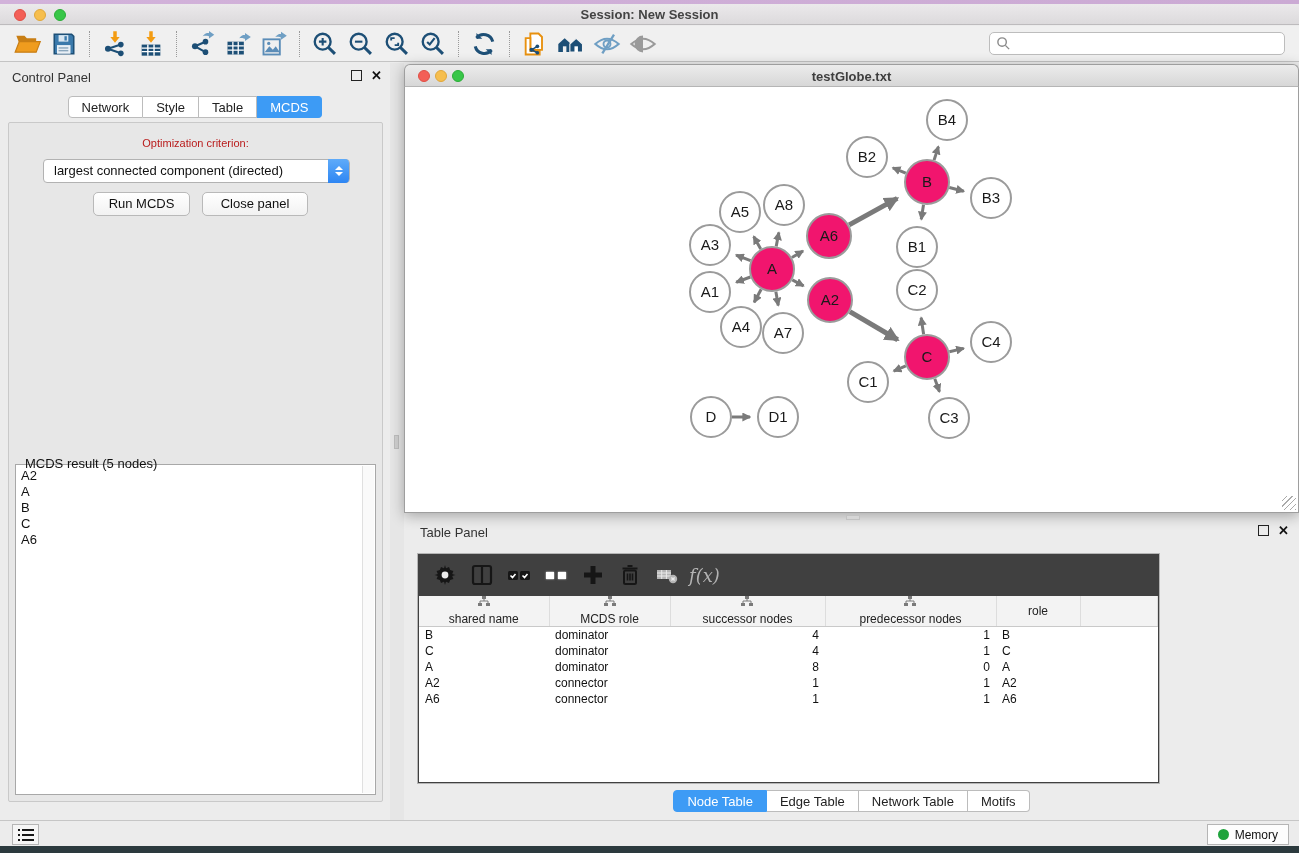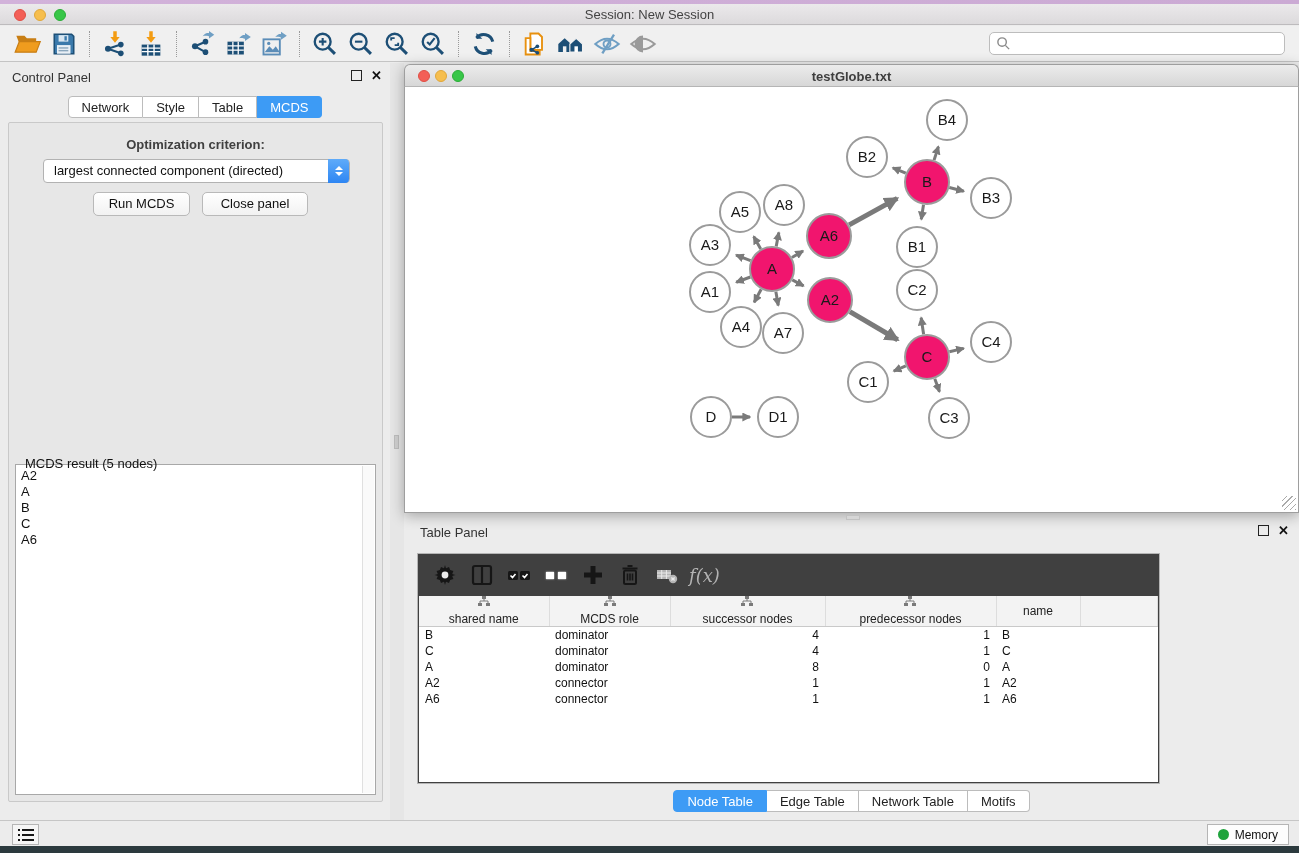--- a/index.html
+++ b/index.html
@@ -5,21 +5,21 @@
   * { margin:0; padding:0; box-sizing:border-box; }
   body { background:#222; font-family:"Liberation Sans", sans-serif; }
   .screen { position:relative; width:1299px; height:853px; overflow:hidden; background:#ececec; }
 
   
   .desktop-top { position:absolute; top:0; left:0; right:0; height:4px; background:linear-gradient(90deg,#d2b2da,#cbaad4); }
   .desktop-bottom { position:absolute; bottom:0; left:0; right:0; height:7px; background:#2c3a3e; }
 
   
   .titlebar { position:absolute; top:4px; left:0; right:0; height:21px;
-    background:linear-gradient(#ebe9eb,#dcdadc); border-bottom:1px solid #bdbbbd; }
+    background:linear-gradient(#ebe9eb,#dcdadc); border-bottom:1px solid #bdbbbd;font-weight:bold; }
   .titlebar .title { position:absolute; left:0; right:0; top:3px; text-align:center; font-size:13px; color:#434343; }
   .light { position:absolute; top:5px; width:12px; height:12px; border-radius:50%; }
   .light.red { background:#f35f57; border:1px solid #df4f45; }
   .light.yellow { background:#f6be4e; border:1px solid #e0a73a; }
   .light.green { background:#38c648; border:1px solid #2bad38; }
 
   
   .toolbar { position:absolute; top:26px; left:0; right:0; height:36px; background:#f0f0f0;
     border-bottom:1px solid #c4c4c4; display:flex; align-items:center; padding:0 10px; }
   .tbtn { width:36px; height:30px; display:flex; align-items:center; justify-content:center; }
@@ -43,21 +43,21 @@
   .seg { display:inline-flex; }
   .seg .tab { background:#fff; border:1px solid #bcbcbc; border-left:none; padding:3px 13px 0 13px; height:22px;
     font-size:13px; color:#222; cursor:default; }
   .seg .tab:first-child { border-left:1px solid #bcbcbc; border-radius:4px 0 0 4px; }
   .seg .tab:last-child { border-radius:0 4px 4px 0; }
   .seg .tab.selected { background:#3d9bf5; border-color:#3d9bf5; color:#fff;text-align:right; }
   .cp-tabs { position:absolute; top:33px; left:0; width:100%; text-align:center; }
 
   .cp-inner { position:absolute; top:59px; left:8px; width:375px; height:680px;
     background:#e7e7e7; border:1px solid #c9c9c9; border-radius:2px; }
-  .opt-label { margin-top:14px; text-align:center; font-size:13px; color:#404040;font-weight:bold; }
+  .opt-label { margin-top:14px; text-align:center; font-size:11px; color:#b91c1c; }
   .dropdown { position:absolute; left:34px; top:36px; width:307px; height:24px; background:#fff;
     border:1px solid #b2b2b2; border-radius:4px; font-size:13px; color:#111; line-height:22px; padding-left:10px; }
   .dropdown .stepper { position:absolute; right:0; top:-1px; width:21px; height:24px; border-radius:0 4px 4px 0;
     background:linear-gradient(#5fabf9,#2e86f3); display:flex; flex-direction:column; align-items:center; justify-content:center; gap:2px; }
   .chev { width:0; height:0; border-left:4px solid transparent; border-right:4px solid transparent; }
   .chev.up { border-bottom:4px solid #fff; }
   .chev.down { border-top:4px solid #fff; }
   .cp-btn { position:absolute; top:69px; height:24px; background:linear-gradient(#ffffff,#f2f2f2);
     border:1px solid #b9b9b9; border-radius:5px; font-size:13px; color:#111; text-align:center; line-height:22px; }
   .btn-run { left:84px; width:97px; }
@@ -505,21 +505,21 @@
                 <th><span class="thwrap">
                   <svg width="12" height="11" viewBox="0 0 12 11">
                         <rect x="4" y="0" width="4" height="3" fill="#7a7a7a"></rect>
                         <rect x="0" y="7" width="4" height="3" fill="#7a7a7a"></rect>
                         <rect x="8" y="7" width="4" height="3" fill="#7a7a7a"></rect>
                         <path d="M6 3v2M2 7V5h8v2" stroke="#7a7a7a" fill="none"></path>
                       </svg>
                   <span>predecessor nodes</span>
                     </span></th>
                 <th><span class="thwrap">
-                      <span>name</span>
+                      <span>role</span>
                     </span></th>
                 <th></th>
               </tr>
             </thead>
             <tbody id="table-body">
                 <tr>
                   <td class="first">B</td>
                   <td>dominator</td>
                   <td class="num">4</td>
                   <td class="num">1</td>

